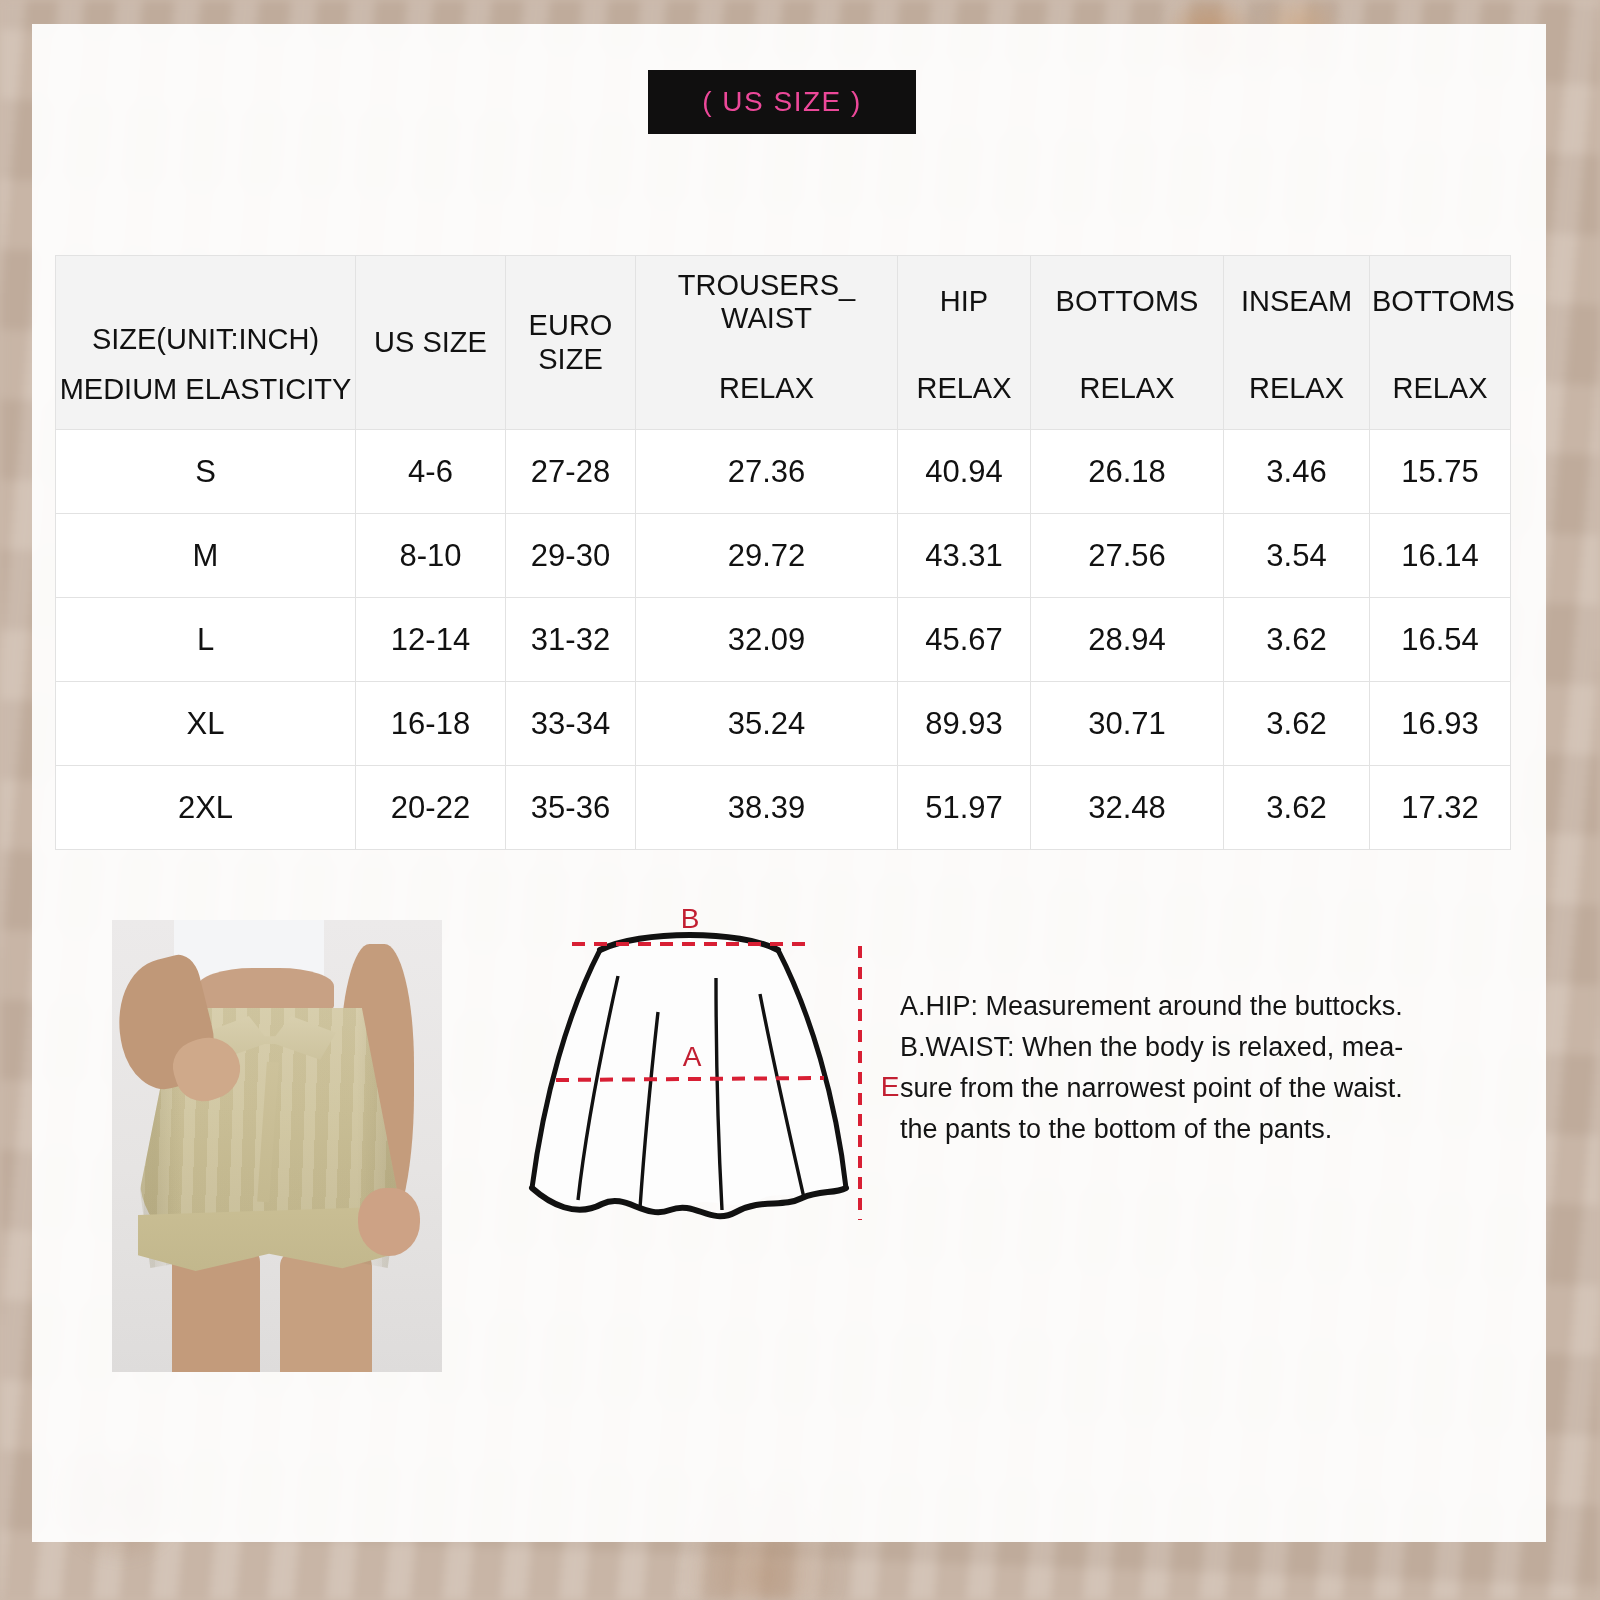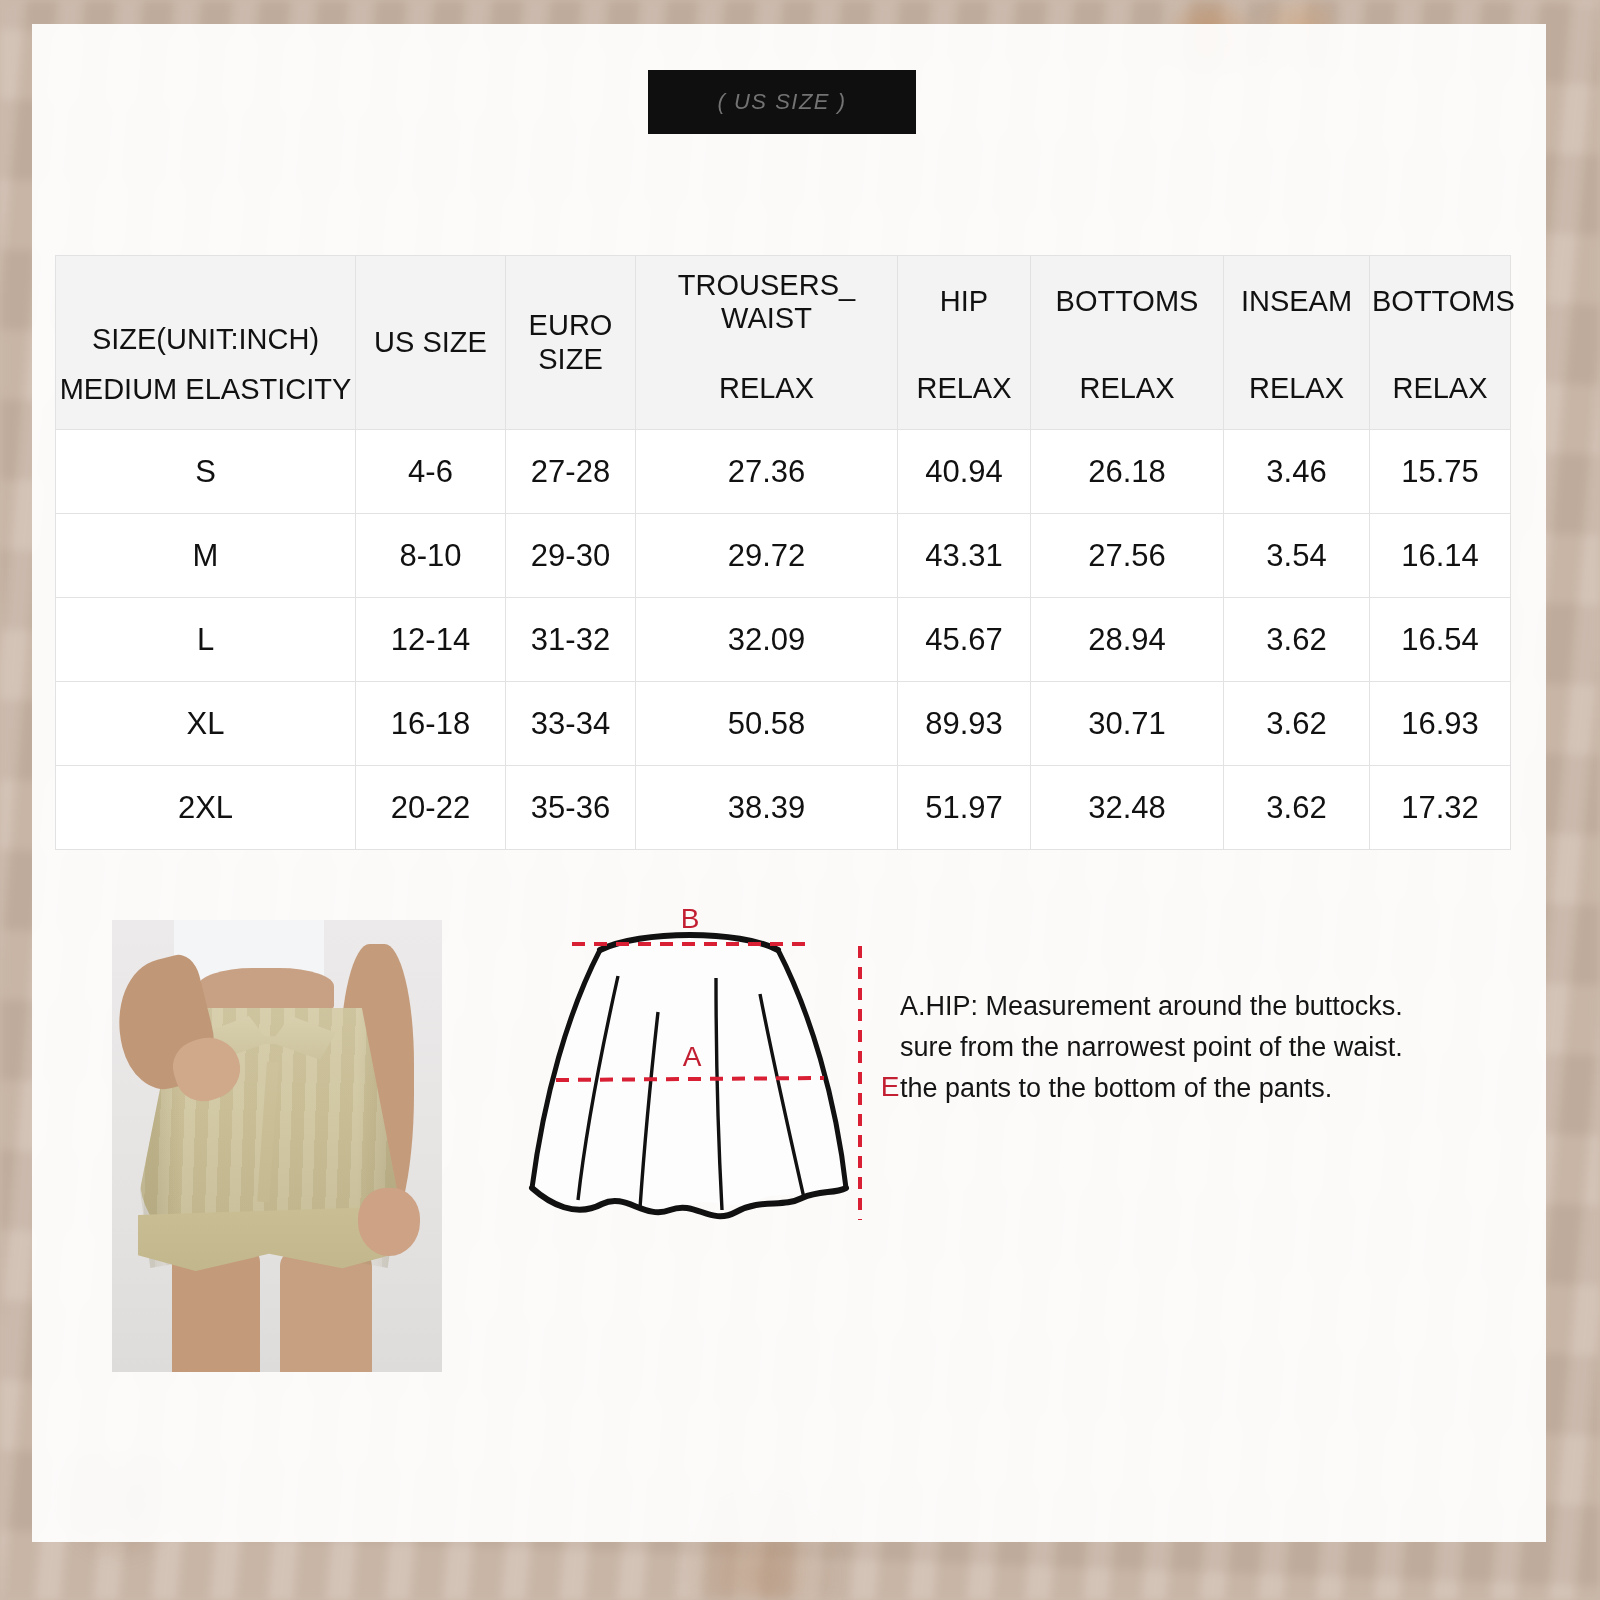--- a/index.html
+++ b/index.html
@@ -58,25 +58,24 @@
 
   
   #title-banner {
     position: absolute;
     left: 648px; top: 70px;
     width: 268px; height: 64px;
     background: #100f0f;
     display: flex; align-items: center; justify-content: center;
   }
   #title-banner .txt {
-    color: #737373;
-    font-size: 22px;
+    color: #ec4899;
+    font-size: 28px;
     letter-spacing: 1.5px;
     white-space: nowrap;
-    font-style: italic;
   }
 
   
   #size-table {
     position: absolute;
     left: 55px; top: 255px;
     width: 1455px;
     border-collapse: collapse;
     table-layout: fixed;
   }
@@ -262,21 +261,21 @@
         <td>32.09</td>
         <td>45.67</td>
         <td>28.94</td>
         <td>3.62</td>
         <td>16.54</td>
       </tr>
       <tr>
         <td>XL</td>
         <td>16-18</td>
         <td>33-34</td>
-        <td>50.58</td>
+        <td>35.24</td>
         <td>89.93</td>
         <td>30.71</td>
         <td>3.62</td>
         <td>16.93</td>
       </tr>
       <tr>
         <td>2XL</td>
         <td>20-22</td>
         <td>35-36</td>
         <td>38.39</td>
@@ -336,17 +335,18 @@
       <line x1="46" y1="192" x2="314" y2="190" stroke="#d81f34" stroke-width="4" stroke-dasharray="13 9"></line>
       <text x="182" y="178" font-family="Liberation Sans, sans-serif" font-size="28" fill="#c21f32" text-anchor="middle">A</text>
 
       <line x1="350" y1="58" x2="350" y2="332" stroke="#d81f34" stroke-width="4" stroke-dasharray="12 9"></line>
       <text x="380" y="208" font-family="Liberation Sans, sans-serif" font-size="28" fill="#c21f32" text-anchor="middle">E</text>
     </svg>
   </div>
 
   <div id="instructions">
     <p>A.HIP: Measurement around the buttocks.</p>
+    <p>B.WAIST: When the body is relaxed, mea-</p>
     <p>sure from the narrowest point of the waist.</p>
     <p>the pants to the bottom of the pants.</p>
   </div>
 
 </div>
 
 </body></html>

